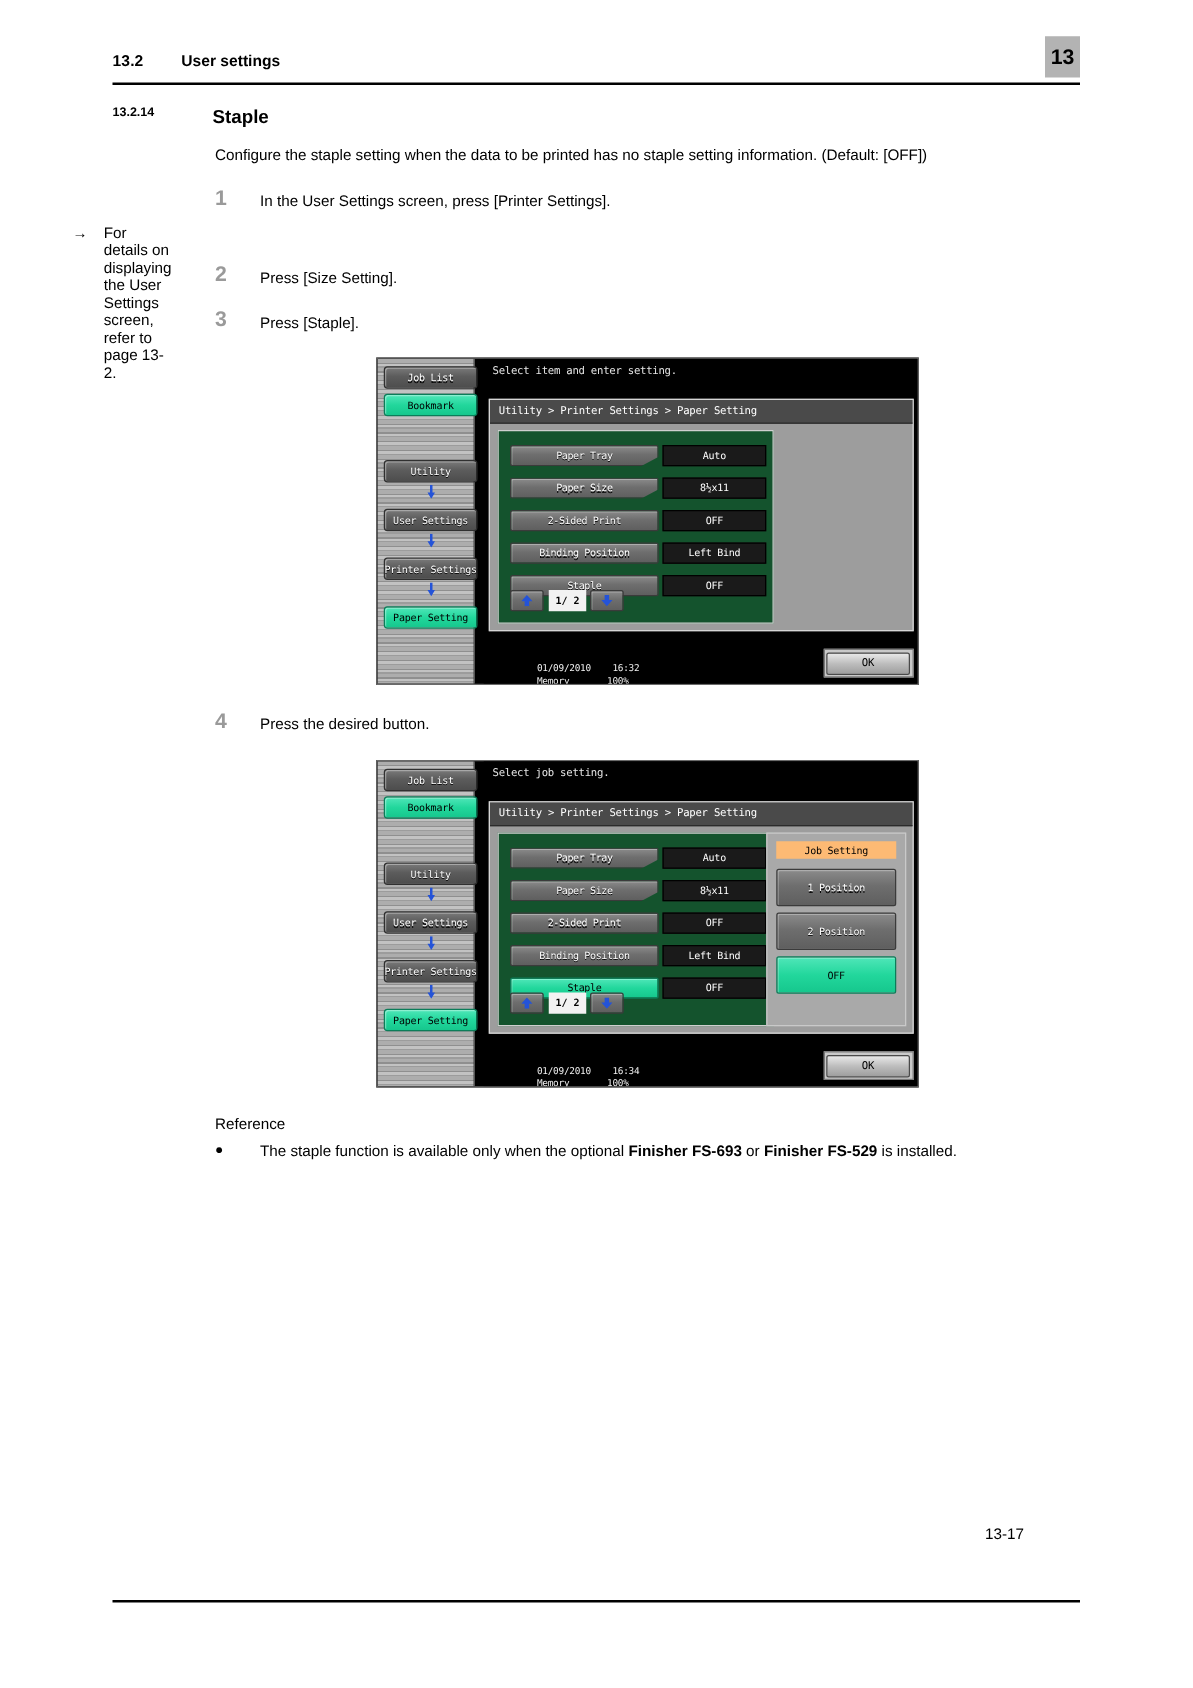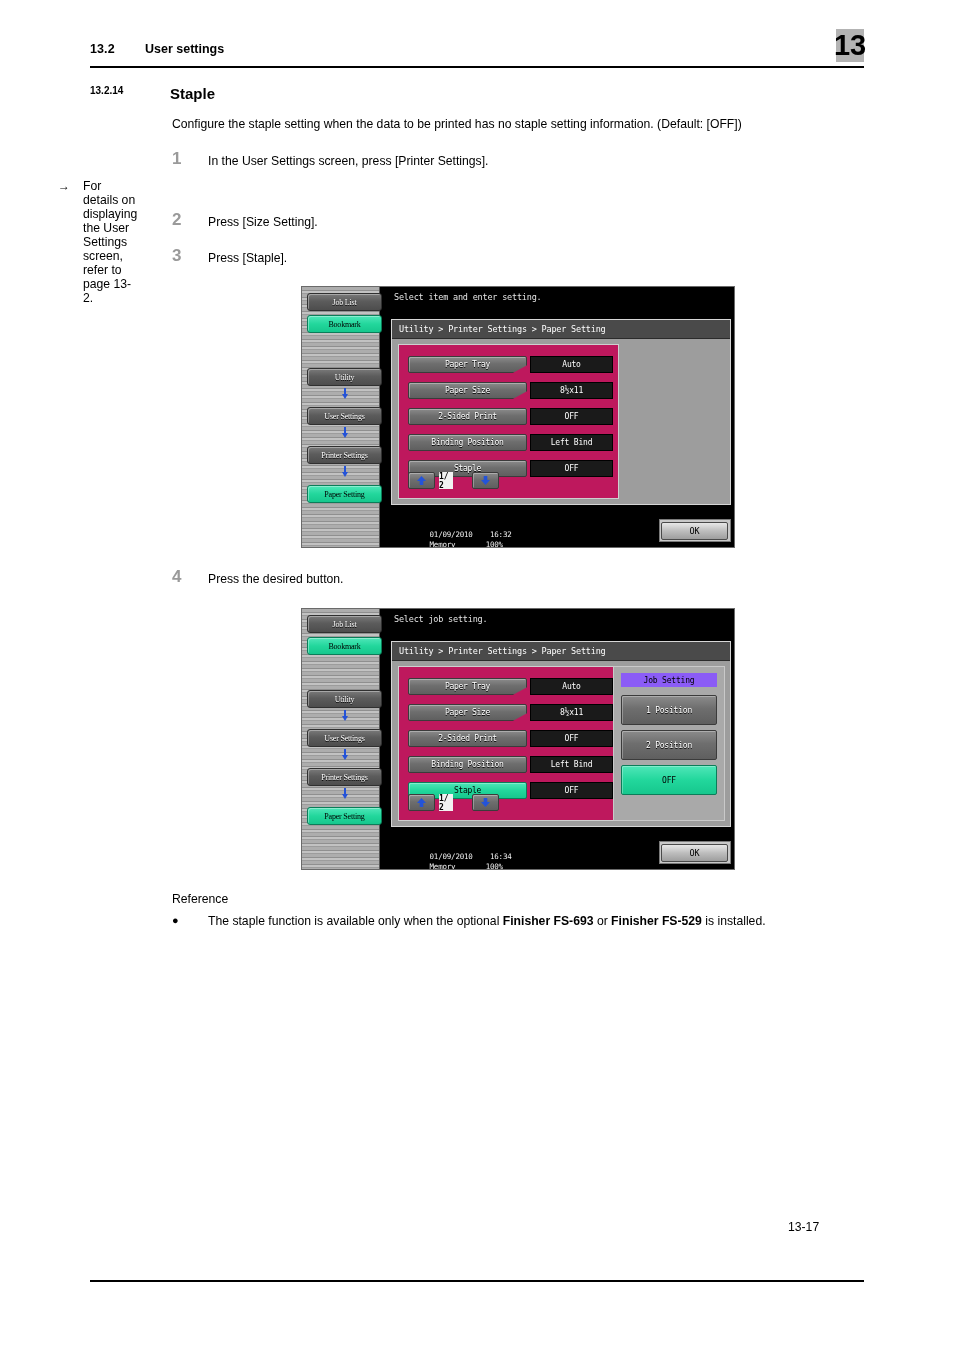--- a/index.html
+++ b/index.html
@@ -22,21 +22,21 @@
   }
   .hdr-sec-title{
     position:absolute; left:55px; top:6px;
     font-size:12.5px; font-weight:bold;
   }
   .chapter-box{
     position:absolute; left:746px; top:-7px;
     width:28px; height:33px;
     background:#b3b3b3;
     color:#000;
-    font-size:29px; font-weight:bold;
+    font-size:17px; font-weight:bold;
     display:flex; align-items:center; justify-content:center;
     line-height:1;
   }
   .hdr-rule{
     position:absolute; left:0; top:30px; width:774px; height:2px;
     background:#000;
   }
 
   
   .sec-title-wrap{
@@ -117,21 +117,20 @@
     background:
       repeating-linear-gradient(
         to bottom,
         #adadad 0px, #adadad 3px,
         #8f8f8f 3px, #8f8f8f 4px,
         #c2c2c2 4px, #c2c2c2 6px,
         #9c9c9c 6px, #9c9c9c 7px
       );
     border-right:1px solid #555;
     box-sizing:border-box;
-    font-family:Liberation Serif, serif;
   }
   .sbtn{
     position:absolute; left:5px; width:75px; height:18px;
     border-radius:3px;
     display:flex; align-items:center; justify-content:center;
     font-size:8px; letter-spacing:-0.2px;
     box-sizing:border-box;
     color:#fff;
     background:linear-gradient(to bottom,#7a7a7a 0%, #5c5c5c 45%, #4d4d4d 100%);
     border:1px solid #303030;
@@ -169,21 +168,21 @@
   .crumb{
     position:absolute; left:0; top:0; right:0; height:19px;
     background:#4a4a4a;
     color:#fff; font-size:8.5px; letter-spacing:-0.2px;
     display:flex; align-items:center; padding-left:7px;
     box-sizing:border-box;
     border-bottom:1px solid #2b2b2b;
   }
   .panel-left{
     position:absolute; left:6px; top:24px; width:221px; bottom:5px;
-    background:#be185d;
+    background:#14532d;
     border:1px solid #cfcfcf;
     box-sizing:border-box;
   }
   .panel-right{
     position:absolute; right:5px; top:24px; width:112px; bottom:5px;
     background:#a9a9a9;
     border:1px solid #c9c9c9;
     box-sizing:border-box;
   }
   .row{
@@ -223,28 +222,28 @@
   .pg-btn{
     position:absolute; top:0; width:27px; height:17px;
     background:linear-gradient(to bottom,#8b8b8b 0%, #6e6e6e 45%, #5f5f5f 100%);
     border:1px solid #3b3b3b; border-radius:2px;
     box-sizing:border-box;
     display:flex; align-items:center; justify-content:center;
     box-shadow: inset 1px 1px 0 rgba(255,255,255,0.3);
   }
   .pg-btn svg{ display:block; }
   .pg-label{
-    position:absolute; left:31px; top:0; width:14px; height:17px;
+    position:absolute; left:31px; top:0; width:30px; height:17px;
     background:#f2f2f2; color:#000;
     font-size:8px; font-weight:bold;
     display:flex; align-items:center; justify-content:center;
   }
   .jobset-title{
     position:absolute; left:7px; top:6px; width:96px; height:14px;
-    background:#8b5cf6; color:#000;
+    background:#fdba74; color:#000;
     font-size:8px; letter-spacing:-0.2px;
     display:flex; align-items:center; justify-content:center;
   }
   .jbtn{
     position:absolute; left:7px; width:96px; height:30px;
     border-radius:2px; box-sizing:border-box;
     font-size:8px; letter-spacing:-0.2px;
     display:flex; align-items:center; justify-content:center;
     background:linear-gradient(to bottom,#8b8b8b 0%, #6e6e6e 45%, #5f5f5f 100%);
     border:1px solid #3b3b3b;

